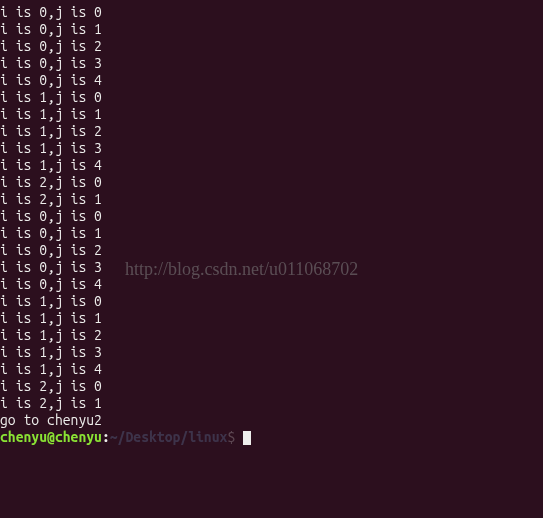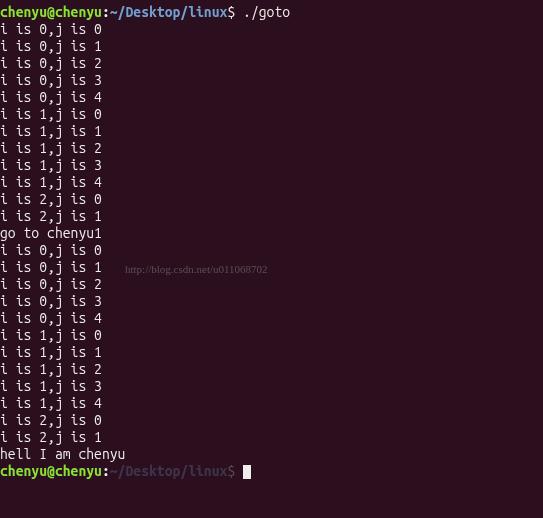--- a/index.html
+++ b/index.html
@@ -33,63 +33,61 @@
       display: inline-block;
       width: 8px;
       height: 14px;
       background: #eeeeec;
       vertical-align: text-bottom;
     }
     .watermark {
       position: absolute;
       color: rgba(130,130,130,0.55);
       font-family: serif;
-      font-size: 11px;
+      font-size: 18px;
       pointer-events: none;
     }
     .partial-path {
       color: #729fcf;
       font-weight: bold;
       opacity: 0.25;
     }
   </style>
 </head>
 <body>
 
 <div>
 
 
-  <div class="line"><span class="user">chenyu</span><span class="at">@</span><span class="host">chenyu</span><span class="colon">:</span><span class="path">~/Desktop/linux</span><span class="dollar">$ </span><span class="cmd">./goto</span></div>
 
   <div id="output-container">
       <div class="line">i is 0,j is 0</div>
       <div class="line">i is 0,j is 1</div>
       <div class="line">i is 0,j is 2</div>
       <div class="line">i is 0,j is 3</div>
       <div class="line">i is 0,j is 4</div>
       <div class="line">i is 1,j is 0</div>
       <div class="line">i is 1,j is 1</div>
       <div class="line">i is 1,j is 2</div>
       <div class="line">i is 1,j is 3</div>
       <div class="line">i is 1,j is 4</div>
       <div class="line">i is 2,j is 0</div>
       <div class="line">i is 2,j is 1</div>
-      <div class="line">go to chenyu1</div>
       <div class="line">i is 0,j is 0</div>
       <div class="line">i is 0,j is 1</div>
       <div class="line">i is 0,j is 2</div>
       <div class="line">i is 0,j is 3</div>
       <div class="line">i is 0,j is 4</div>
       <div class="line">i is 1,j is 0</div>
       <div class="line">i is 1,j is 1</div>
       <div class="line">i is 1,j is 2</div>
       <div class="line">i is 1,j is 3</div>
       <div class="line">i is 1,j is 4</div>
       <div class="line">i is 2,j is 0</div>
       <div class="line">i is 2,j is 1</div>
-      <div class="line">hell I am chenyu</div>
+      <div class="line">go to chenyu2</div>
     </div>
 
   <div class="line"><span class="user">chenyu</span><span class="at">@</span><span class="host">chenyu</span><span class="colon">:</span><span class="partial-path">~/Desktop/linux</span><span class="dollar" style="opacity:0.25">$ </span><span class="cursor"></span></div>
 
 </div>
 
 <div class="watermark" style="left:125px; top:261px;">http://blog.csdn.net/u011068702</div>
 
 </body></html>

